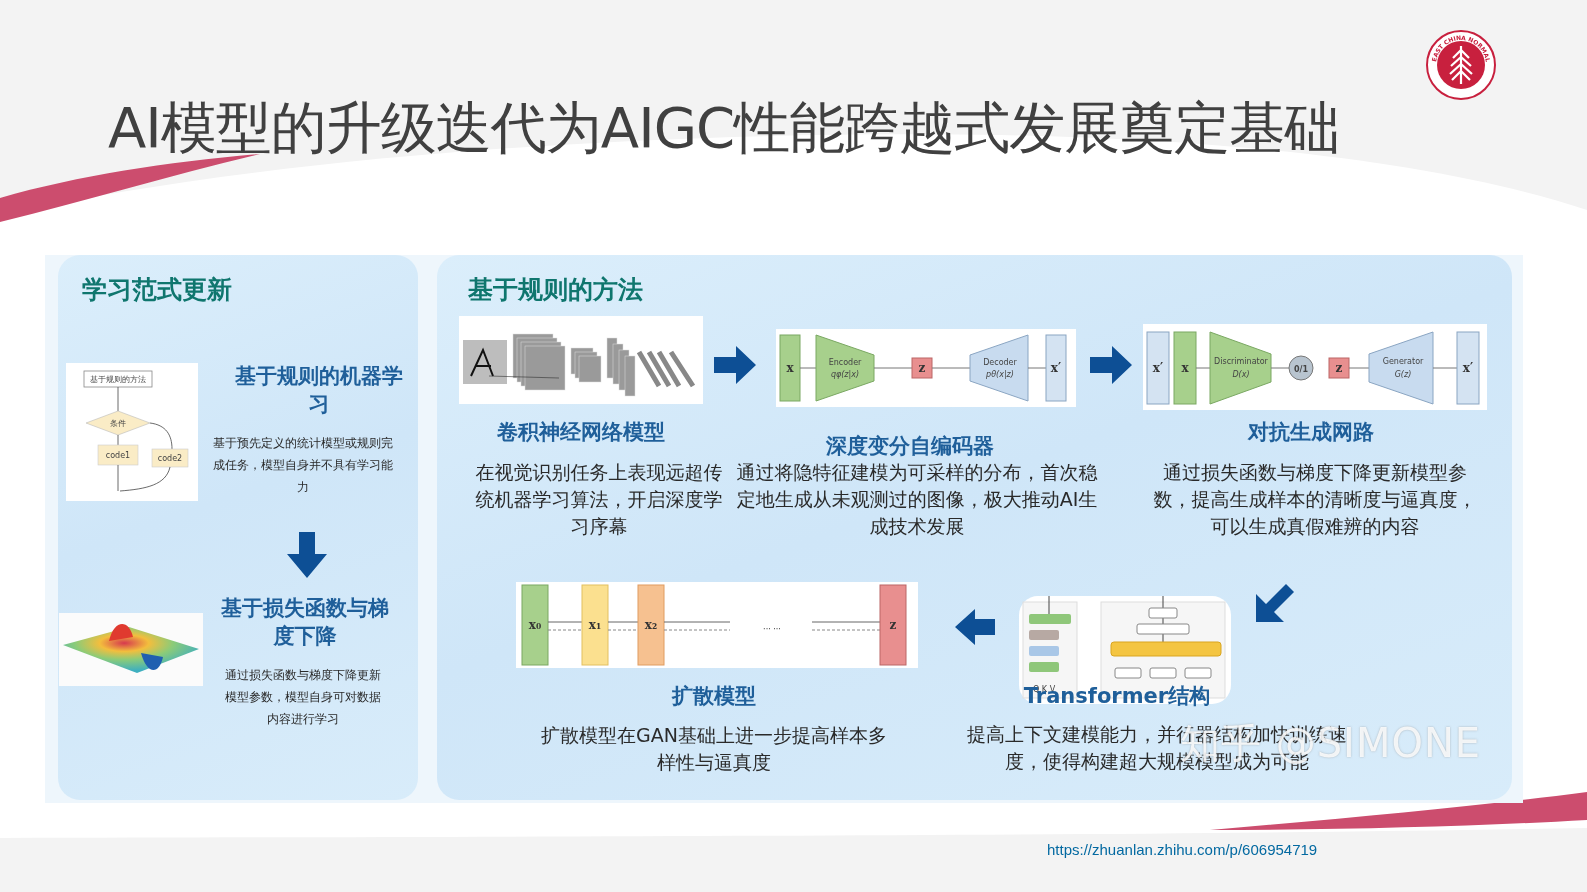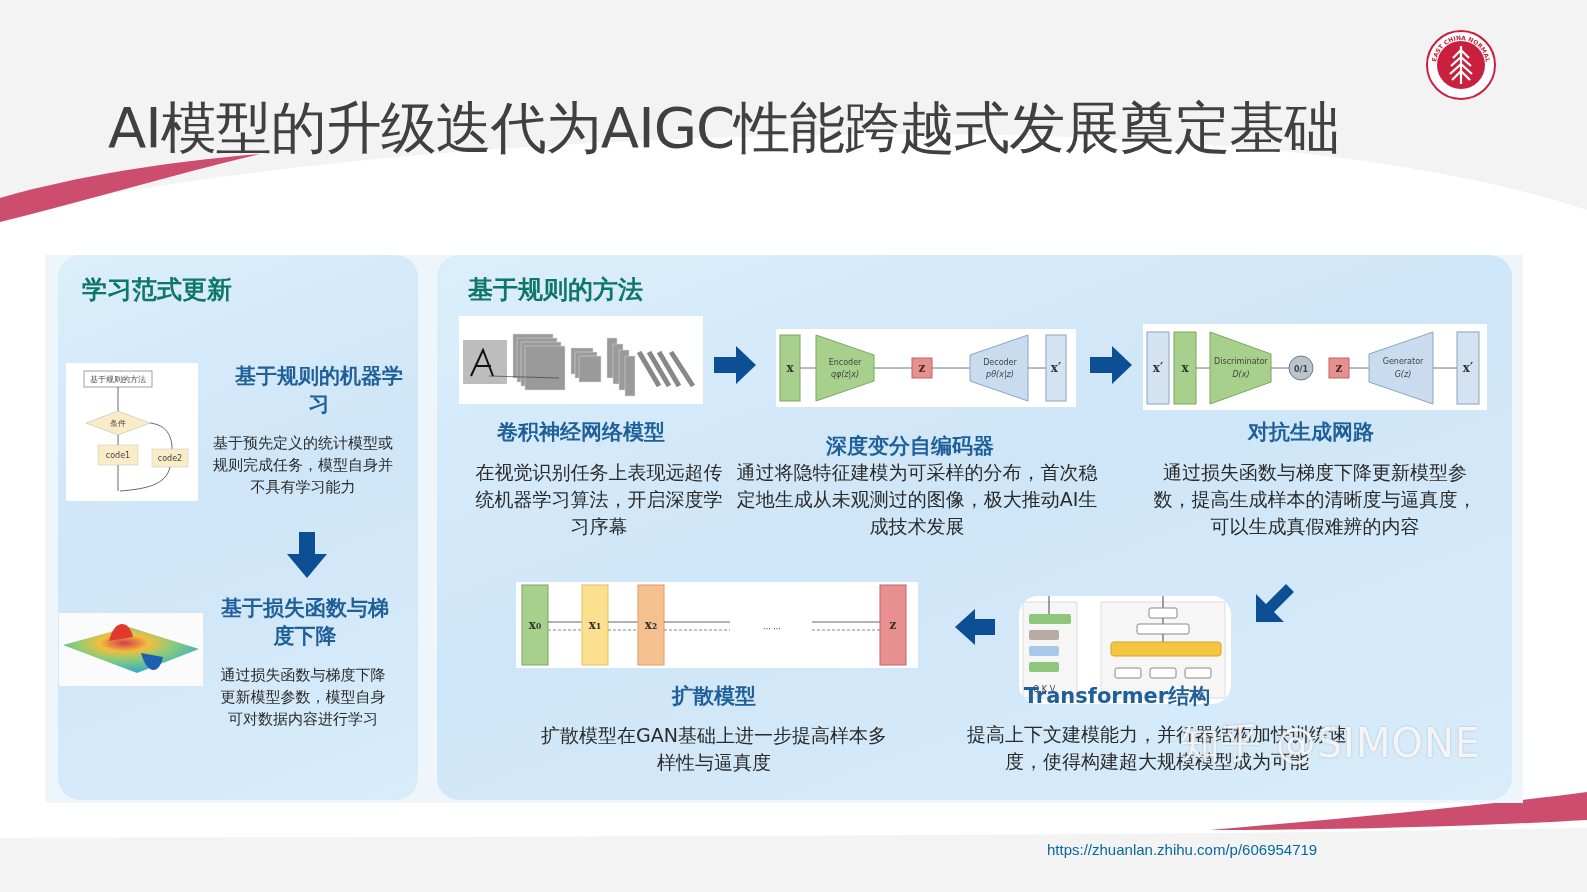--- a/index.html
+++ b/index.html
@@ -38,21 +38,21 @@
     white-space: nowrap;
   }
   .sub-title {
     position: absolute; font-size: 21px; font-weight: 700; color: #1f5f9a;
     text-align: center; line-height: 28px;
   }
   .desc {
     position: absolute; font-size: 19px; color: #2a2a2a; text-align: center;
     line-height: 27px;
   }
-  .desc-sm { font-size: 15px; line-height: 22px; }
+  .desc-sm { font-size: 12px; line-height: 22px; }
   .fig {
     position: absolute; background: #fff;
   }
   .arrow { position: absolute; }
   .watermark {
     position: absolute; left: 1180px; top: 716px; font-size: 40px;
     color: rgba(255,255,255,0.85); white-space: nowrap;
     text-shadow: 0 0 2px rgba(120,120,120,0.5);
     letter-spacing: 1px;
   }

